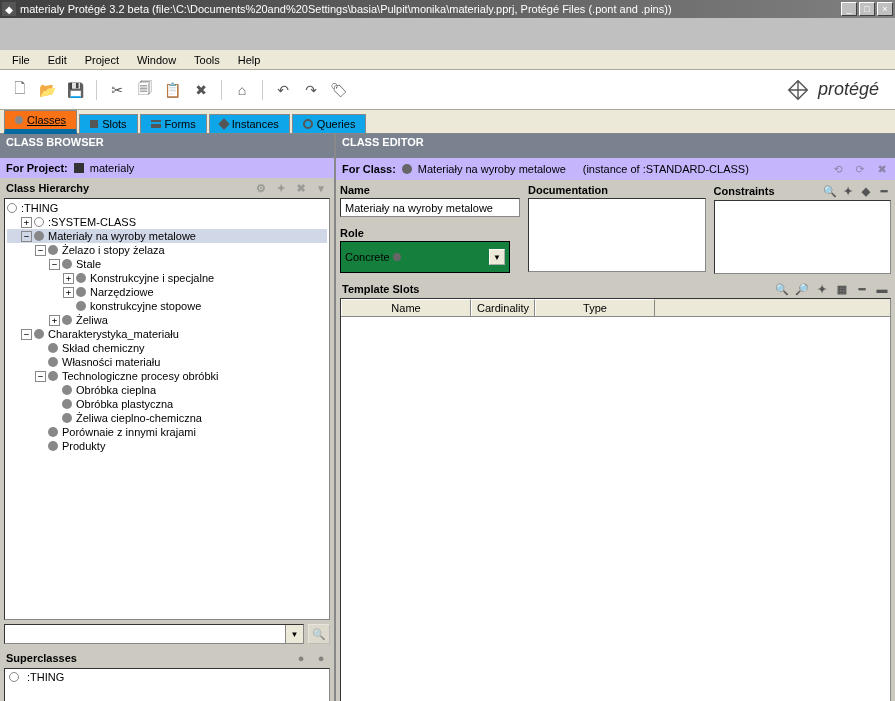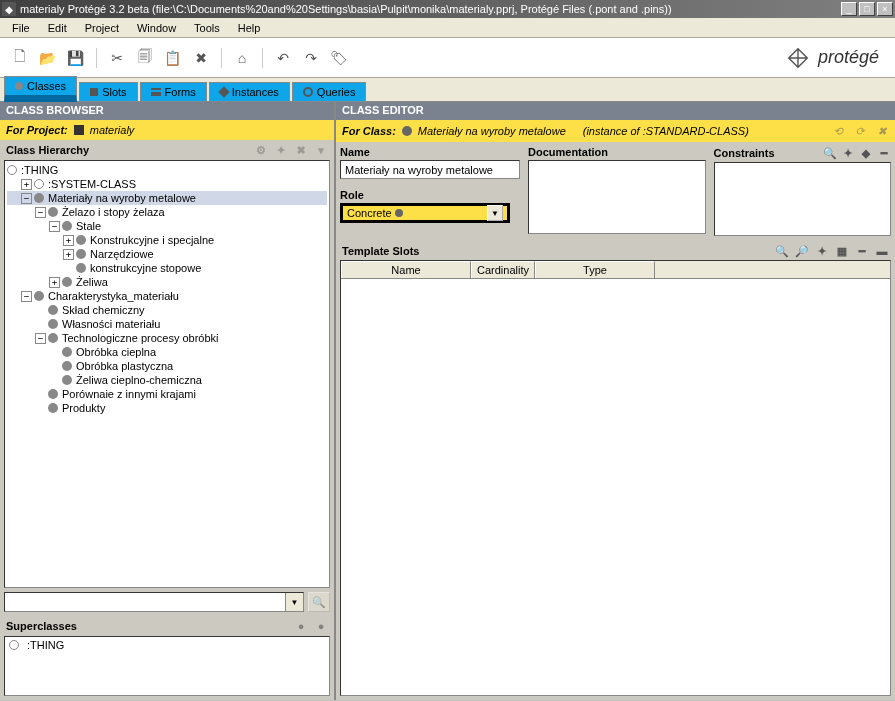--- a/index.html
+++ b/index.html
@@ -46,20 +46,21 @@
   cursor: pointer;
 }
 .menubar {
   background: #ece9d8;
   height: 20px;
   display: flex;
   align-items: center;
   padding: 0 4px;
   gap: 2px;
   border-bottom: 1px solid #aca899;
+  margin-top: 32px;
 }
 .menu-item {
   padding: 2px 8px;
   cursor: pointer;
 }
 .toolbar {
   background: #fff;
   height: 40px;
   display: flex;
   align-items: center;
@@ -108,23 +109,24 @@
   border: 1px solid #888;
   border-bottom: none;
   margin-right: 2px;
   cursor: pointer;
   display: flex;
   align-items: center;
   gap: 4px;
   font-size: 11px;
 }
 .main-tab.active {
-  background: #0ea5e9;
-  border-bottom: 7px solid #0369a1;
+  background: #f97316;
+  border-bottom: 5px solid #0369a1;
   margin-bottom: -1px;
+  text-decoration: underline;
 }
 .tab-dot {
   width: 8px; height: 8px;
   border-radius: 50%;
   background: #888;
 }
 .tab-square { width: 8px; height: 8px; background: #555; }
 .tab-diamond { width: 8px; height: 8px; background: #555; transform: rotate(45deg); }
 .tab-lines { width: 10px; height: 8px; border-top: 2px solid #555; border-bottom: 2px solid #555; position: relative; }
 .tab-lines::after { content:''; position:absolute; top:2px; left:0; right:0; height:2px; background:#555; }
@@ -145,30 +147,29 @@
   flex: 1;
   display: flex;
   flex-direction: column;
 }
 .panel-header {
   background: #7a8290;
   color: #fff;
   padding: 2px 6px;
   font-weight: bold;
   font-size: 11px;
-  height: 18px;
+  height: 24px;
 }
 .panel-row {
-  background: #fde047;
+  background: #c4b5fd;
   padding: 4px 6px;
   display: flex;
   align-items: center;
   gap: 6px;
   font-size: 11px;
-  font-style: italic;
 }
 .panel-row .lbl { font-weight: bold; }
 .dot {
   width: 10px; height: 10px;
   border-radius: 50%;
   background: #666;
   display: inline-block;
 }
 .subheader {
   background: #cccac0;
@@ -314,23 +315,23 @@
   height: 19px;
   font-size: 11px;
   font-family: inherit;
 }
 .textarea-box {
   background: #fff;
   border: 1px inset #888;
   height: 74px;
 }
 .select-box {
-  background: #fde047;
-  border: 3px solid #000000;
-  height: 20px;
+  background: #15803d;
+  border: 1px solid #000000;
+  height: 32px;
   display: flex;
   align-items: center;
   padding: 0 4px;
   font-size: 11px;
   width: 170px;
 }
 .select-arrow {
   margin-left: auto;
   width: 16px; height: 16px;
   background: #ece9d8;

